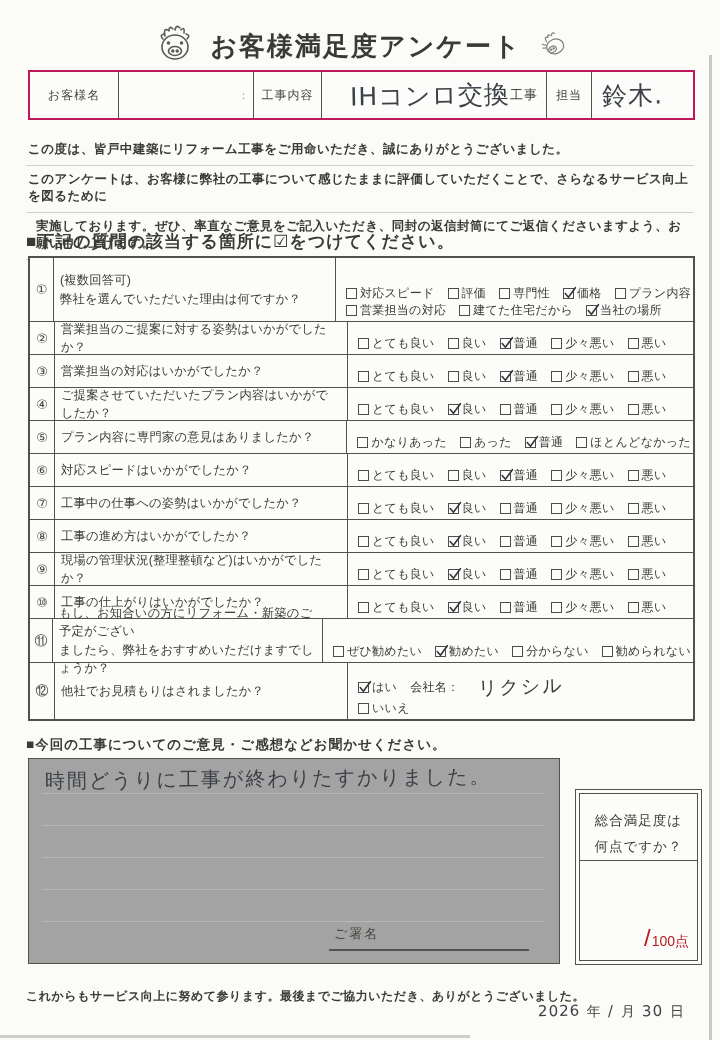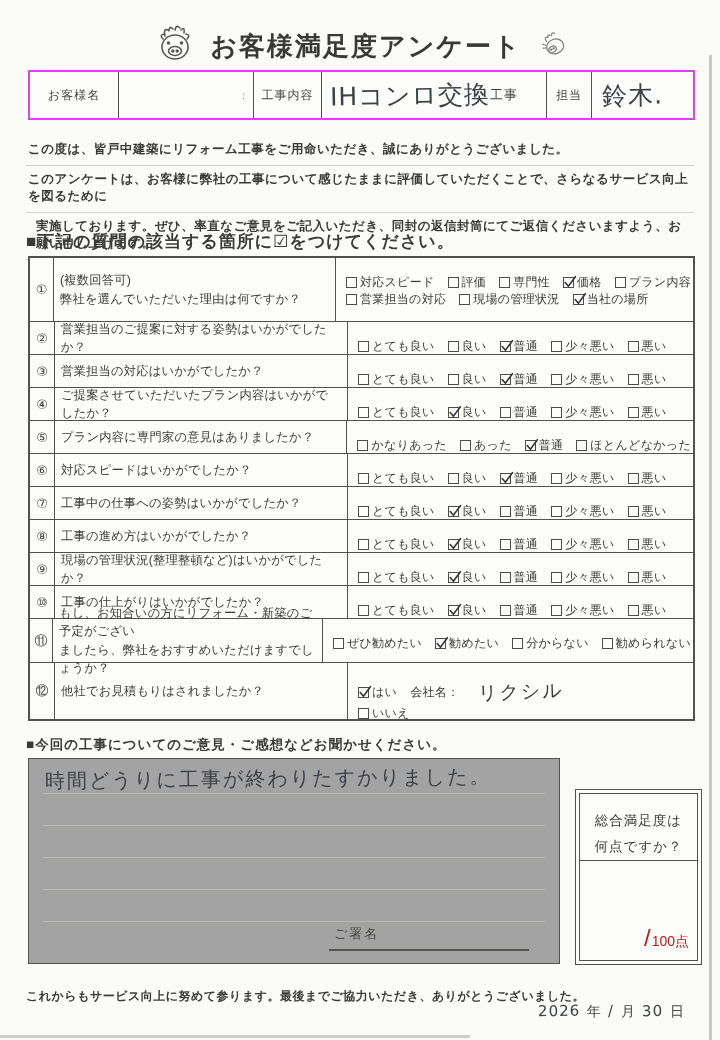--- a/index.html
+++ b/index.html
@@ -15,28 +15,28 @@
 
   
   .title-row { position:absolute; top:24px; left:0; width:720px; height:44px;
     display:flex; align-items:center; justify-content:center; gap:16px;padding-left:8px; }
   .title { font-size:26px; font-weight:bold; letter-spacing:2px; color:#3a3a35; }
   .pig { display:inline-block; }
   .pig-right { transform:rotate(-18deg) scale(.78); opacity:.85; }
 
   
   .info-table { position:absolute; left:28px; top:70px; width:667px; height:50px;
-    display:flex; border:2px solid #d946ef; background:#fcfcfa; }
+    display:flex; border:2px solid #be185d; background:#fcfcfa; }
   .info-cell { border-right:1.5px solid #52524c; display:flex; align-items:center; }
   .info-cell:last-child { border-right:none; }
   .lbl { justify-content:center; font-size:12px; color:#45453f; letter-spacing:1px; }
   .c-custlbl { width:89px; }
   .c-custval { width:135px; justify-content:flex-end; padding-right:4px; }
   .c-worklbl { width:68px; }
-  .c-workval { width:225px; padding:0 8px; justify-content:flex-start; }
+  .c-workval { width:225px; padding:0 8px; justify-content:flex-end; }
   .c-stafflbl { width:45px; }
   .c-staffval { flex:1; padding-left:10px; }
   .faint-colon { color:#9a9a92; font-size:11px; }
   .work-suffix { font-size:13px; color:#45453f; letter-spacing:1px; }
 
   .hand { font-family:"DejaVu Sans",sans-serif; color:#3c4047; font-weight:500; }
   .hand-big { font-size:25px; transform:rotate(-1deg); letter-spacing:1px; }
 
   
   .intro { position:absolute; left:26px; top:136px; width:668px; font-size:12.5px;
@@ -51,22 +51,22 @@
   
   .qtable { position:absolute; left:28px; top:256px; width:667px;
     border:2px solid #52524c; background:#fcfcfa; }
   .qrow { display:flex; border-bottom:1.5px solid #52524c; }
   .qrow:last-child { border-bottom:none; }
   .qnum { width:25px; border-right:1.5px solid #52524c; display:flex; align-items:center;
     justify-content:center; font-size:13px; color:#45453f; }
   .qtext { width:293px; border-right:1.5px solid #52524c; padding:3px 6px;
     display:flex; flex-direction:column; justify-content:center;
     font-size:12.3px; line-height:1.5; letter-spacing:.2px; color:#3b3b35; }
-  .qopts { flex:1; padding:16px 2px 2px 10px; display:flex; flex-direction:column;
-    justify-content:flex-start; }
+  .qopts { flex:1; padding:10px 2px 2px 10px; display:flex; flex-direction:column;
+    justify-content:flex-end; }
   .optline { display:flex; align-items:center; gap:13px; }
   .opt { display:inline-flex; align-items:center; white-space:nowrap; }
   .olbl { font-size:12px; color:#3b3b35; letter-spacing:.3px; }
   .cb { position:relative; display:inline-block; width:11px; height:11px;
     border:1.4px solid #4d4d47; background:#fdfdfb; margin-right:3px; flex:none; }
   .cb svg { position:absolute; left:-2px; top:-4px; }
   .hand-inline { font-size:19px; margin-left:6px; transform:rotate(-2deg); letter-spacing:2px; }
 
   
   .comment-heading { position:absolute; left:26px; top:736px; font-size:13.5px;
@@ -189,21 +189,21 @@
               <span class="olbl">プラン内容</span>
             </span>
           </div>
           <div class="optline">
             <span class="opt">
               <span class="cb"></span>
               <span class="olbl">営業担当の対応</span>
             </span>
             <span class="opt">
               <span class="cb"></span>
-              <span class="olbl">現場の管理状況</span>
+              <span class="olbl">建てた住宅だから</span>
             </span>
             <span class="opt">
               <span class="cb">
                 <svg viewBox="0 0 14 14" width="15" height="15">
                   <path d="M3 8 L6 11.5 L12.5 2.5" fill="none" stroke="#33363c" stroke-width="1.5" stroke-linecap="round"></path>
                 </svg>
               </span>
               <span class="olbl">当社の場所</span>
             </span>
           </div>

